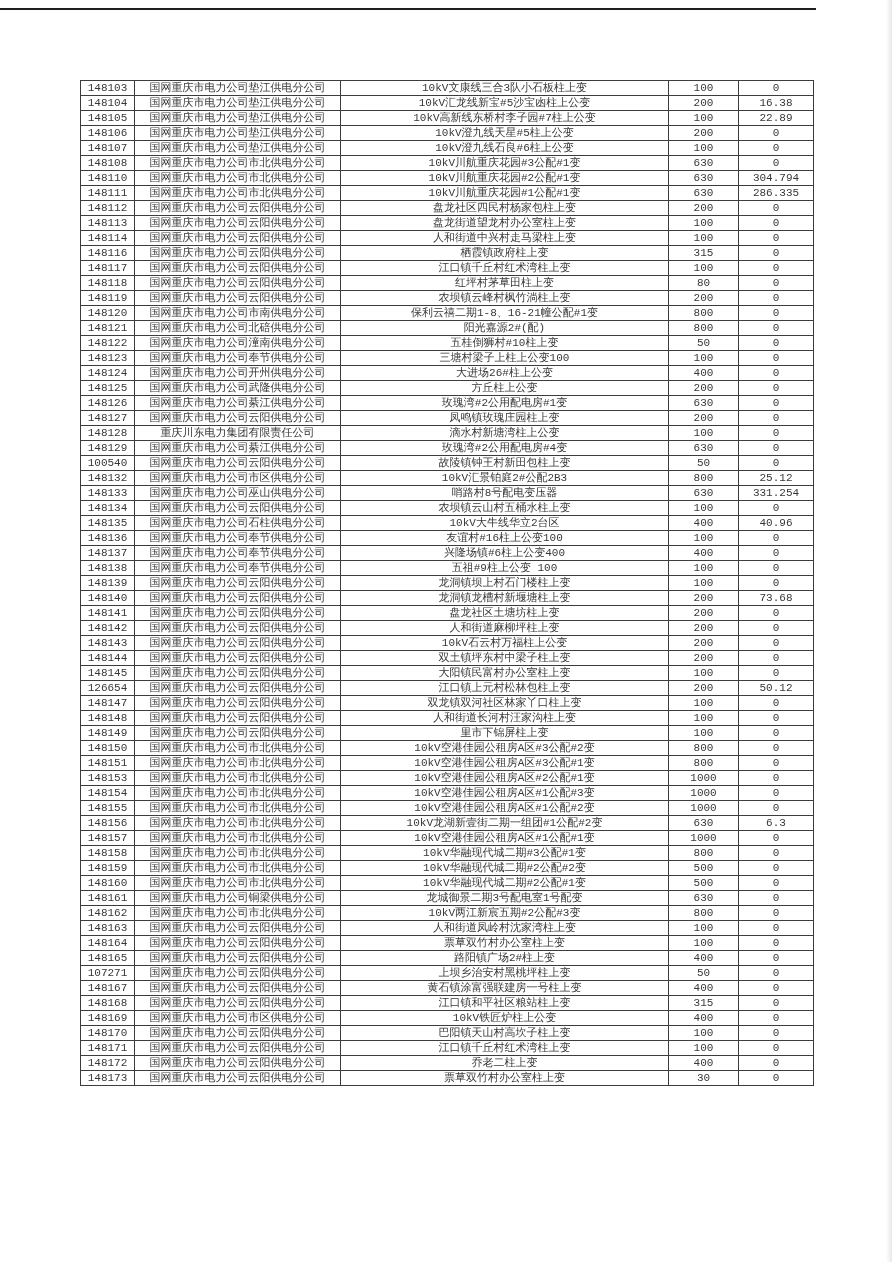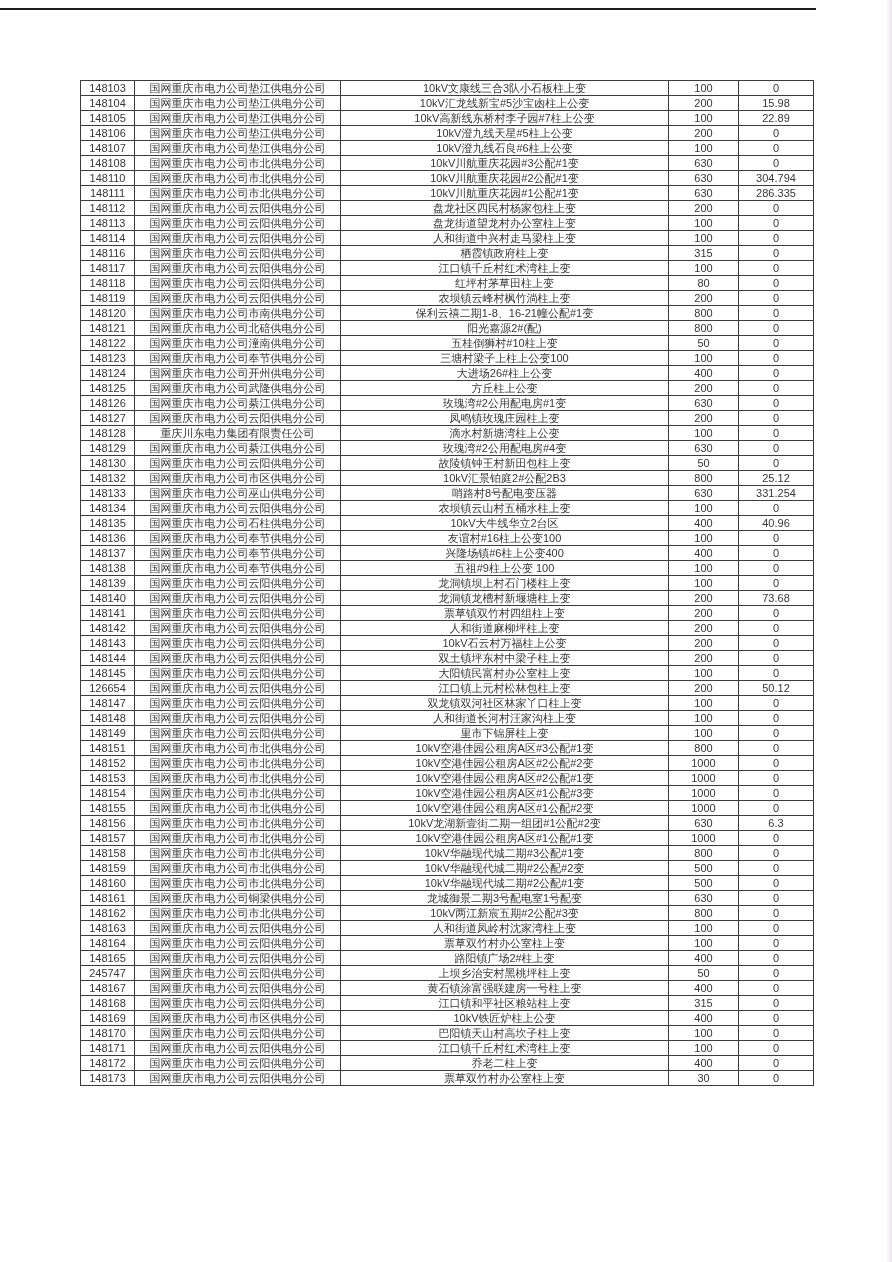--- a/index.html
+++ b/index.html
@@ -2,21 +2,21 @@
 <html><head>
 <meta charset="utf-8">
 <style>
   html, body { margin: 0; padding: 0; }
   .page {
     position: relative;
     width: 892px;
     height: 1262px;
     background: #ffffff;
     overflow: hidden;
-    font-family: Liberation Sans, sans-serif;
+    font-family: Liberation Mono, monospace;
   }
   .top-rule {
     position: absolute;
     left: 0; top: 8px;
     width: 816px; height: 2px;
     background: #1e1e1e;
   }
   .right-shadow {
     position: absolute;
     right: 0; top: 0;
@@ -64,21 +64,21 @@
           <td>国网重庆市电力公司垫江供电分公司</td>
           <td>10kV文康线三合3队小石板柱上变</td>
           <td>100</td>
           <td>0</td>
         </tr>
         <tr>
           <td>148104</td>
           <td>国网重庆市电力公司垫江供电分公司</td>
           <td>10kV汇龙线新宝#5沙宝凼柱上公变</td>
           <td>200</td>
-          <td>15.98</td>
+          <td>16.38</td>
         </tr>
         <tr>
           <td>148105</td>
           <td>国网重庆市电力公司垫江供电分公司</td>
           <td>10kV高新线东桥村李子园#7柱上公变</td>
           <td>100</td>
           <td>22.89</td>
         </tr>
         <tr>
           <td>148106</td>
@@ -228,21 +228,21 @@
           <td>0</td>
         </tr>
         <tr>
           <td>148129</td>
           <td>国网重庆市电力公司綦江供电分公司</td>
           <td>玫瑰湾#2公用配电房#4变</td>
           <td>630</td>
           <td>0</td>
         </tr>
         <tr>
-          <td>148130</td>
+          <td>100540</td>
           <td>国网重庆市电力公司云阳供电分公司</td>
           <td>故陵镇钟王村新田包柱上变</td>
           <td>50</td>
           <td>0</td>
         </tr>
         <tr>
           <td>148132</td>
           <td>国网重庆市电力公司市区供电分公司</td>
           <td>10kV汇景铂庭2#公配2B3</td>
           <td>800</td>
@@ -300,21 +300,21 @@
         <tr>
           <td>148140</td>
           <td>国网重庆市电力公司云阳供电分公司</td>
           <td>龙洞镇龙槽村新堰塘柱上变</td>
           <td>200</td>
           <td>73.68</td>
         </tr>
         <tr>
           <td>148141</td>
           <td>国网重庆市电力公司云阳供电分公司</td>
-          <td>票草镇双竹村四组柱上变</td>
+          <td>盘龙社区土塘坊柱上变</td>
           <td>200</td>
           <td>0</td>
         </tr>
         <tr>
           <td>148142</td>
           <td>国网重庆市电力公司云阳供电分公司</td>
           <td>人和街道麻柳坪柱上变</td>
           <td>200</td>
           <td>0</td>
         </tr>
@@ -361,31 +361,31 @@
           <td>0</td>
         </tr>
         <tr>
           <td>148149</td>
           <td>国网重庆市电力公司云阳供电分公司</td>
           <td>里市下锦屏柱上变</td>
           <td>100</td>
           <td>0</td>
         </tr>
         <tr>
+          <td>148150</td>
+          <td>国网重庆市电力公司市北供电分公司</td>
+          <td>10kV空港佳园公租房A区#3公配#2变</td>
+          <td>800</td>
+          <td>0</td>
+        </tr>
+        <tr>
           <td>148151</td>
           <td>国网重庆市电力公司市北供电分公司</td>
           <td>10kV空港佳园公租房A区#3公配#1变</td>
           <td>800</td>
-          <td>0</td>
-        </tr>
-        <tr>
-          <td>148152</td>
-          <td>国网重庆市电力公司市北供电分公司</td>
-          <td>10kV空港佳园公租房A区#2公配#2变</td>
-          <td>1000</td>
           <td>0</td>
         </tr>
         <tr>
           <td>148153</td>
           <td>国网重庆市电力公司市北供电分公司</td>
           <td>10kV空港佳园公租房A区#2公配#1变</td>
           <td>1000</td>
           <td>0</td>
         </tr>
         <tr>
@@ -466,21 +466,21 @@
           <td>0</td>
         </tr>
         <tr>
           <td>148165</td>
           <td>国网重庆市电力公司云阳供电分公司</td>
           <td>路阳镇广场2#柱上变</td>
           <td>400</td>
           <td>0</td>
         </tr>
         <tr>
-          <td>245747</td>
+          <td>107271</td>
           <td>国网重庆市电力公司云阳供电分公司</td>
           <td>上坝乡治安村黑桃坪柱上变</td>
           <td>50</td>
           <td>0</td>
         </tr>
         <tr>
           <td>148167</td>
           <td>国网重庆市电力公司云阳供电分公司</td>
           <td>黄石镇涂富强联建房一号柱上变</td>
           <td>400</td>

